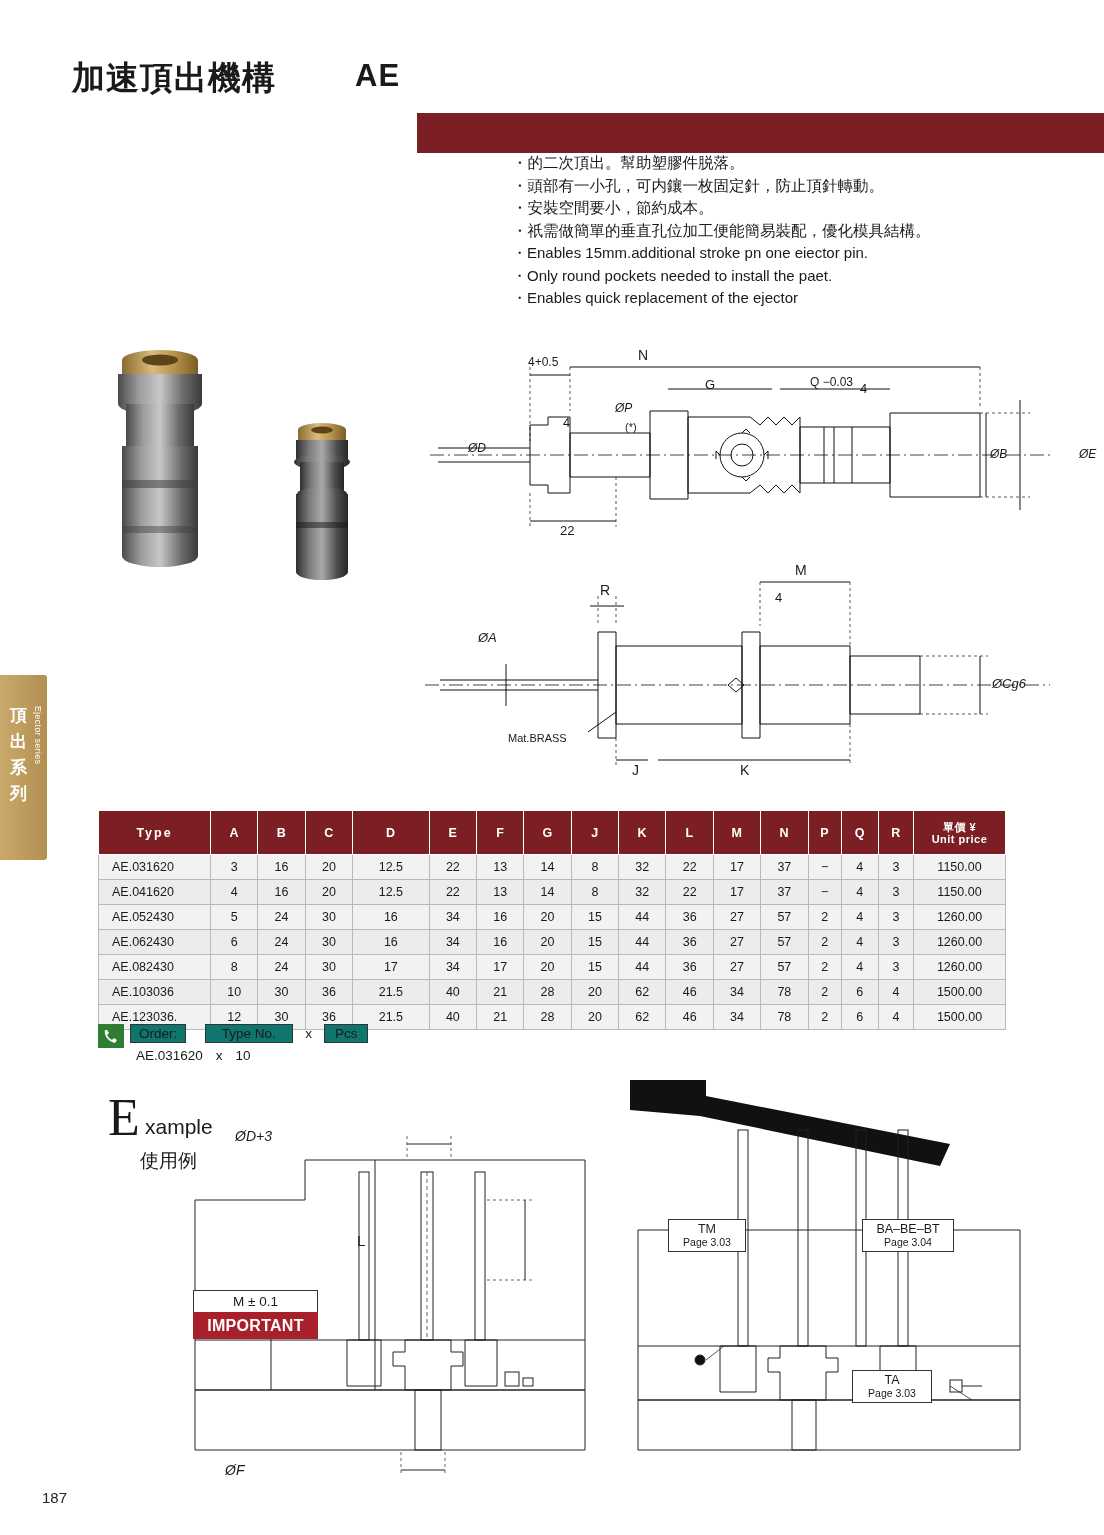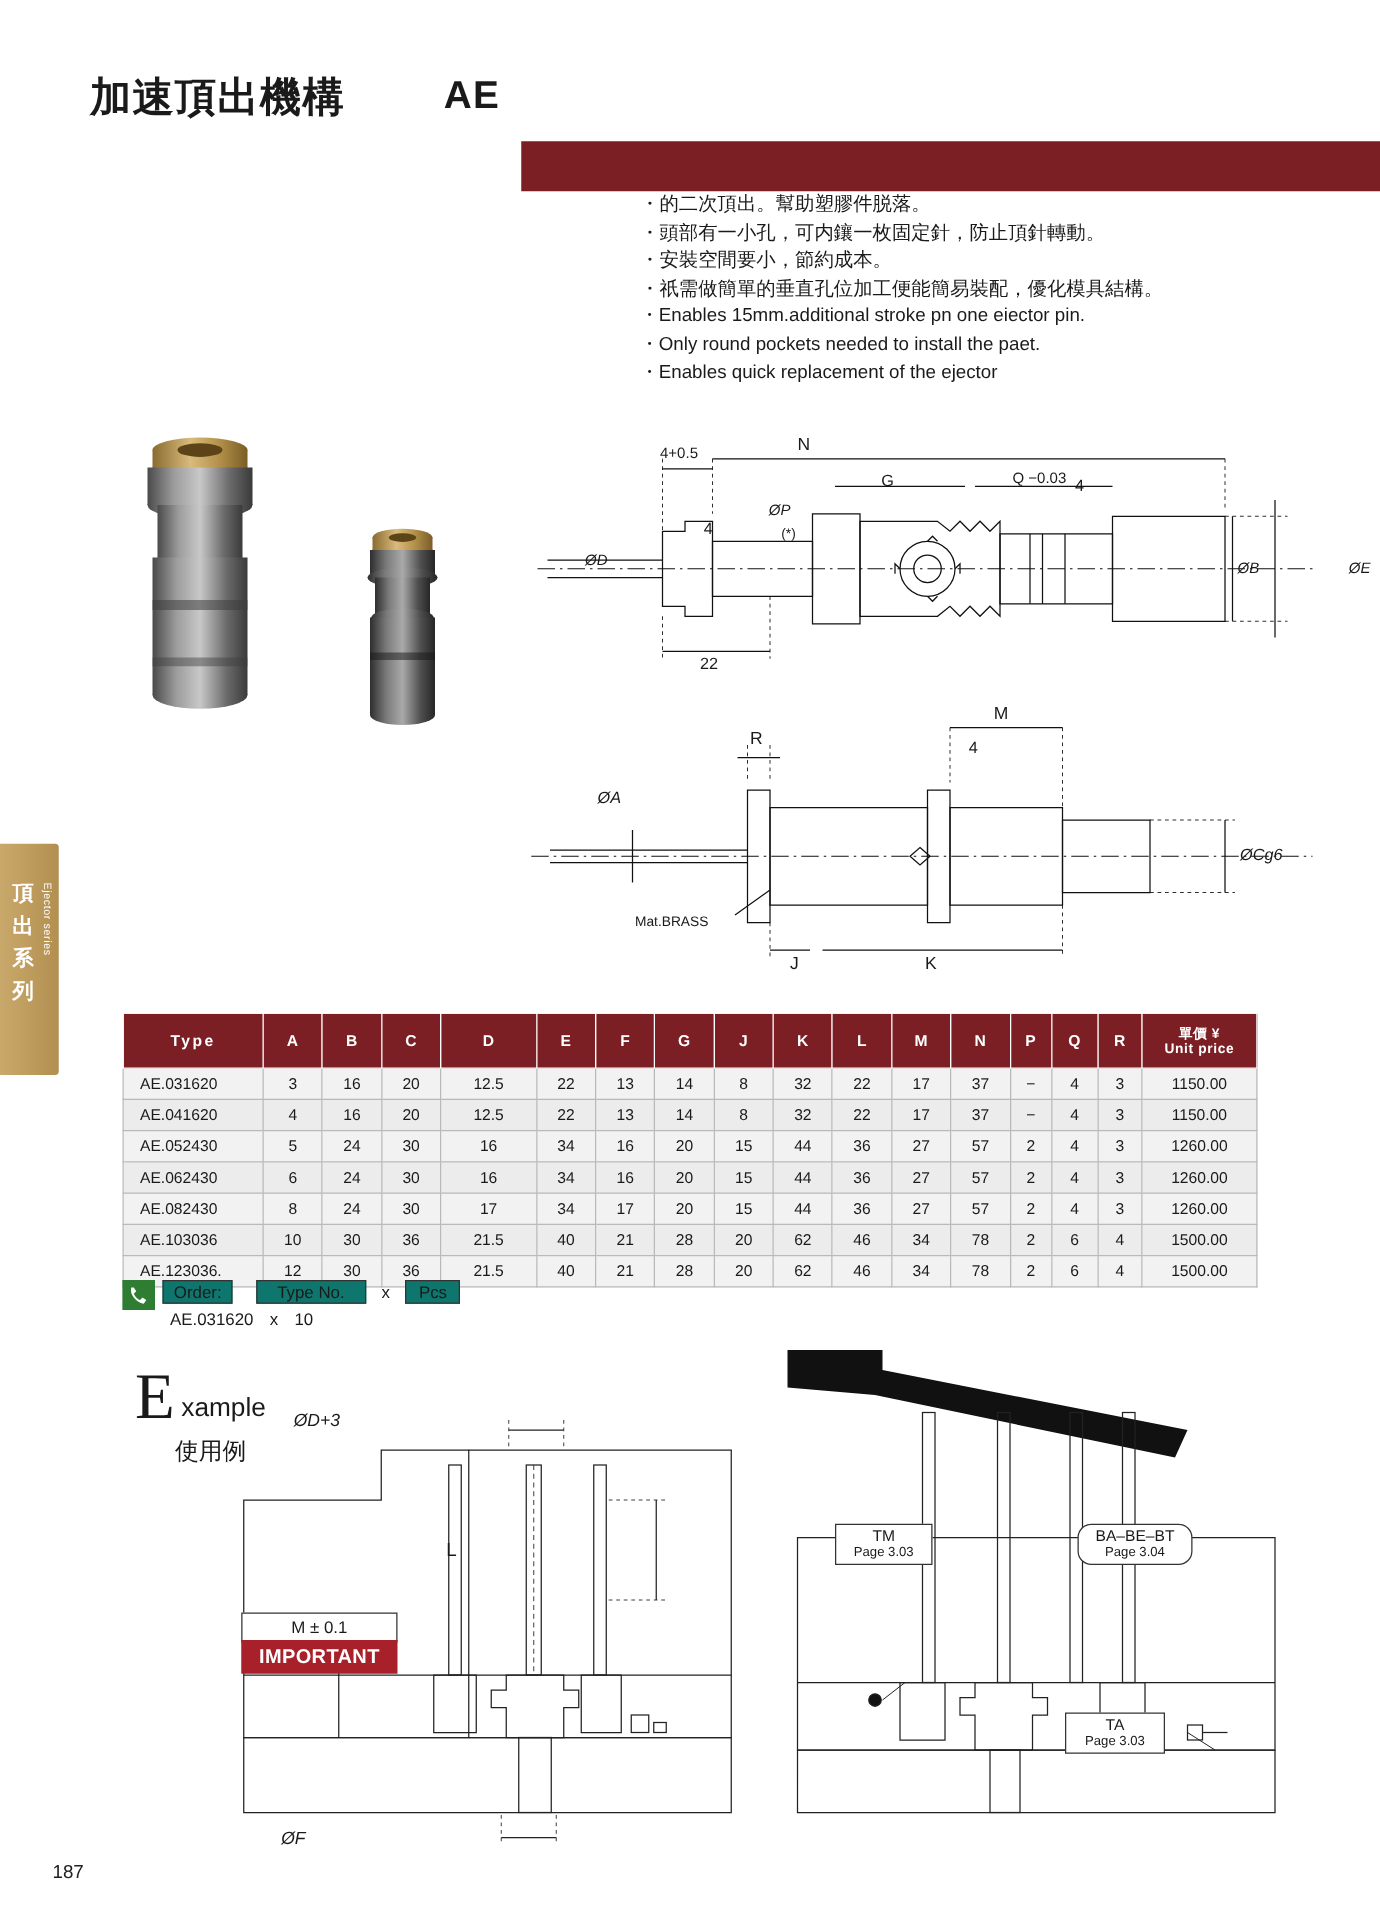--- a/index.html
+++ b/index.html
@@ -566,21 +566,21 @@
 
     <line x1="86" y1="290" x2="104" y2="276" stroke-width="0.8"></line>
     <line x1="330" y1="316" x2="352" y2="330" stroke-width="0.8"></line>
   </svg>
 </div>
 
 <div class="callout" style="left:668px; top:1219px; width:78px;">
   <span class="t1">TM</span>
   <span class="t2">Page 3.03</span>
 </div>
-<div class="callout" style="left:862px; top:1219px; width:92px;border-radius:11px;">
+<div class="callout" style="left:862px; top:1219px; width:92px;">
   <span class="t1">BA–BE–BT</span>
   <span class="t2">Page 3.04</span>
 </div>
 <div class="callout" style="left:852px; top:1370px; width:80px;">
   <span class="t1">TA</span>
   <span class="t2">Page 3.03</span>
 </div>
 
 <div id="page-num">187</div>
 

